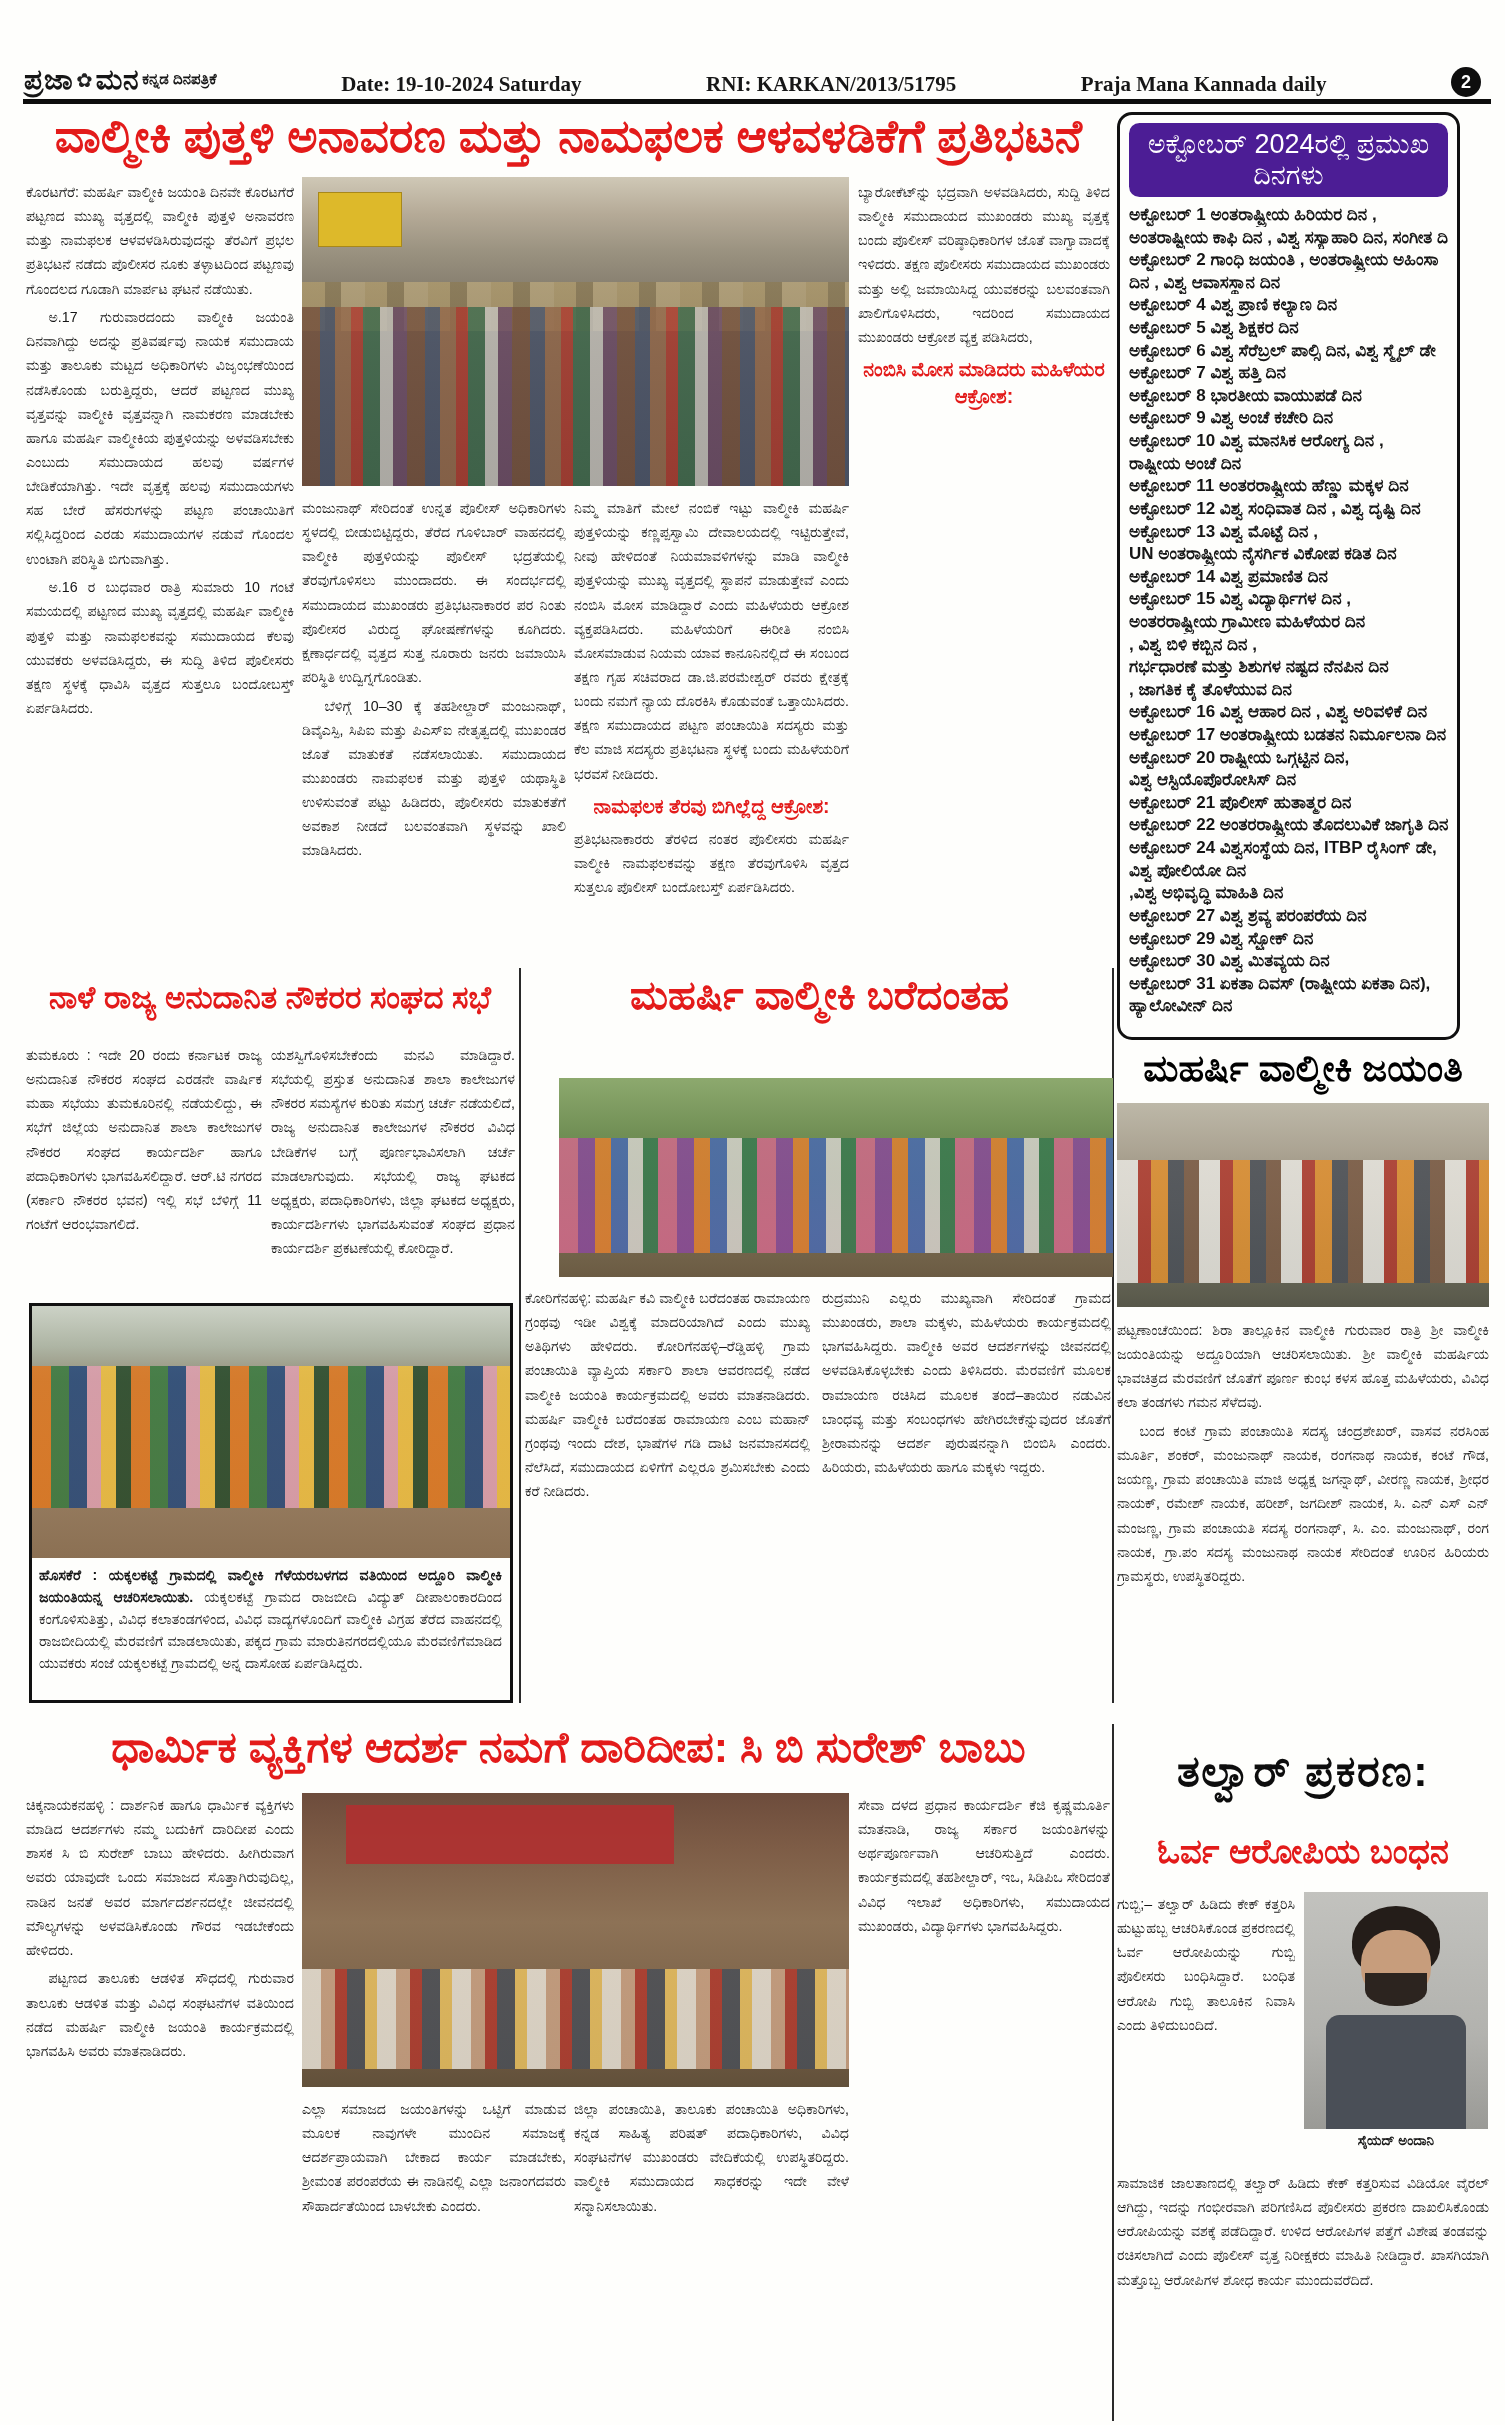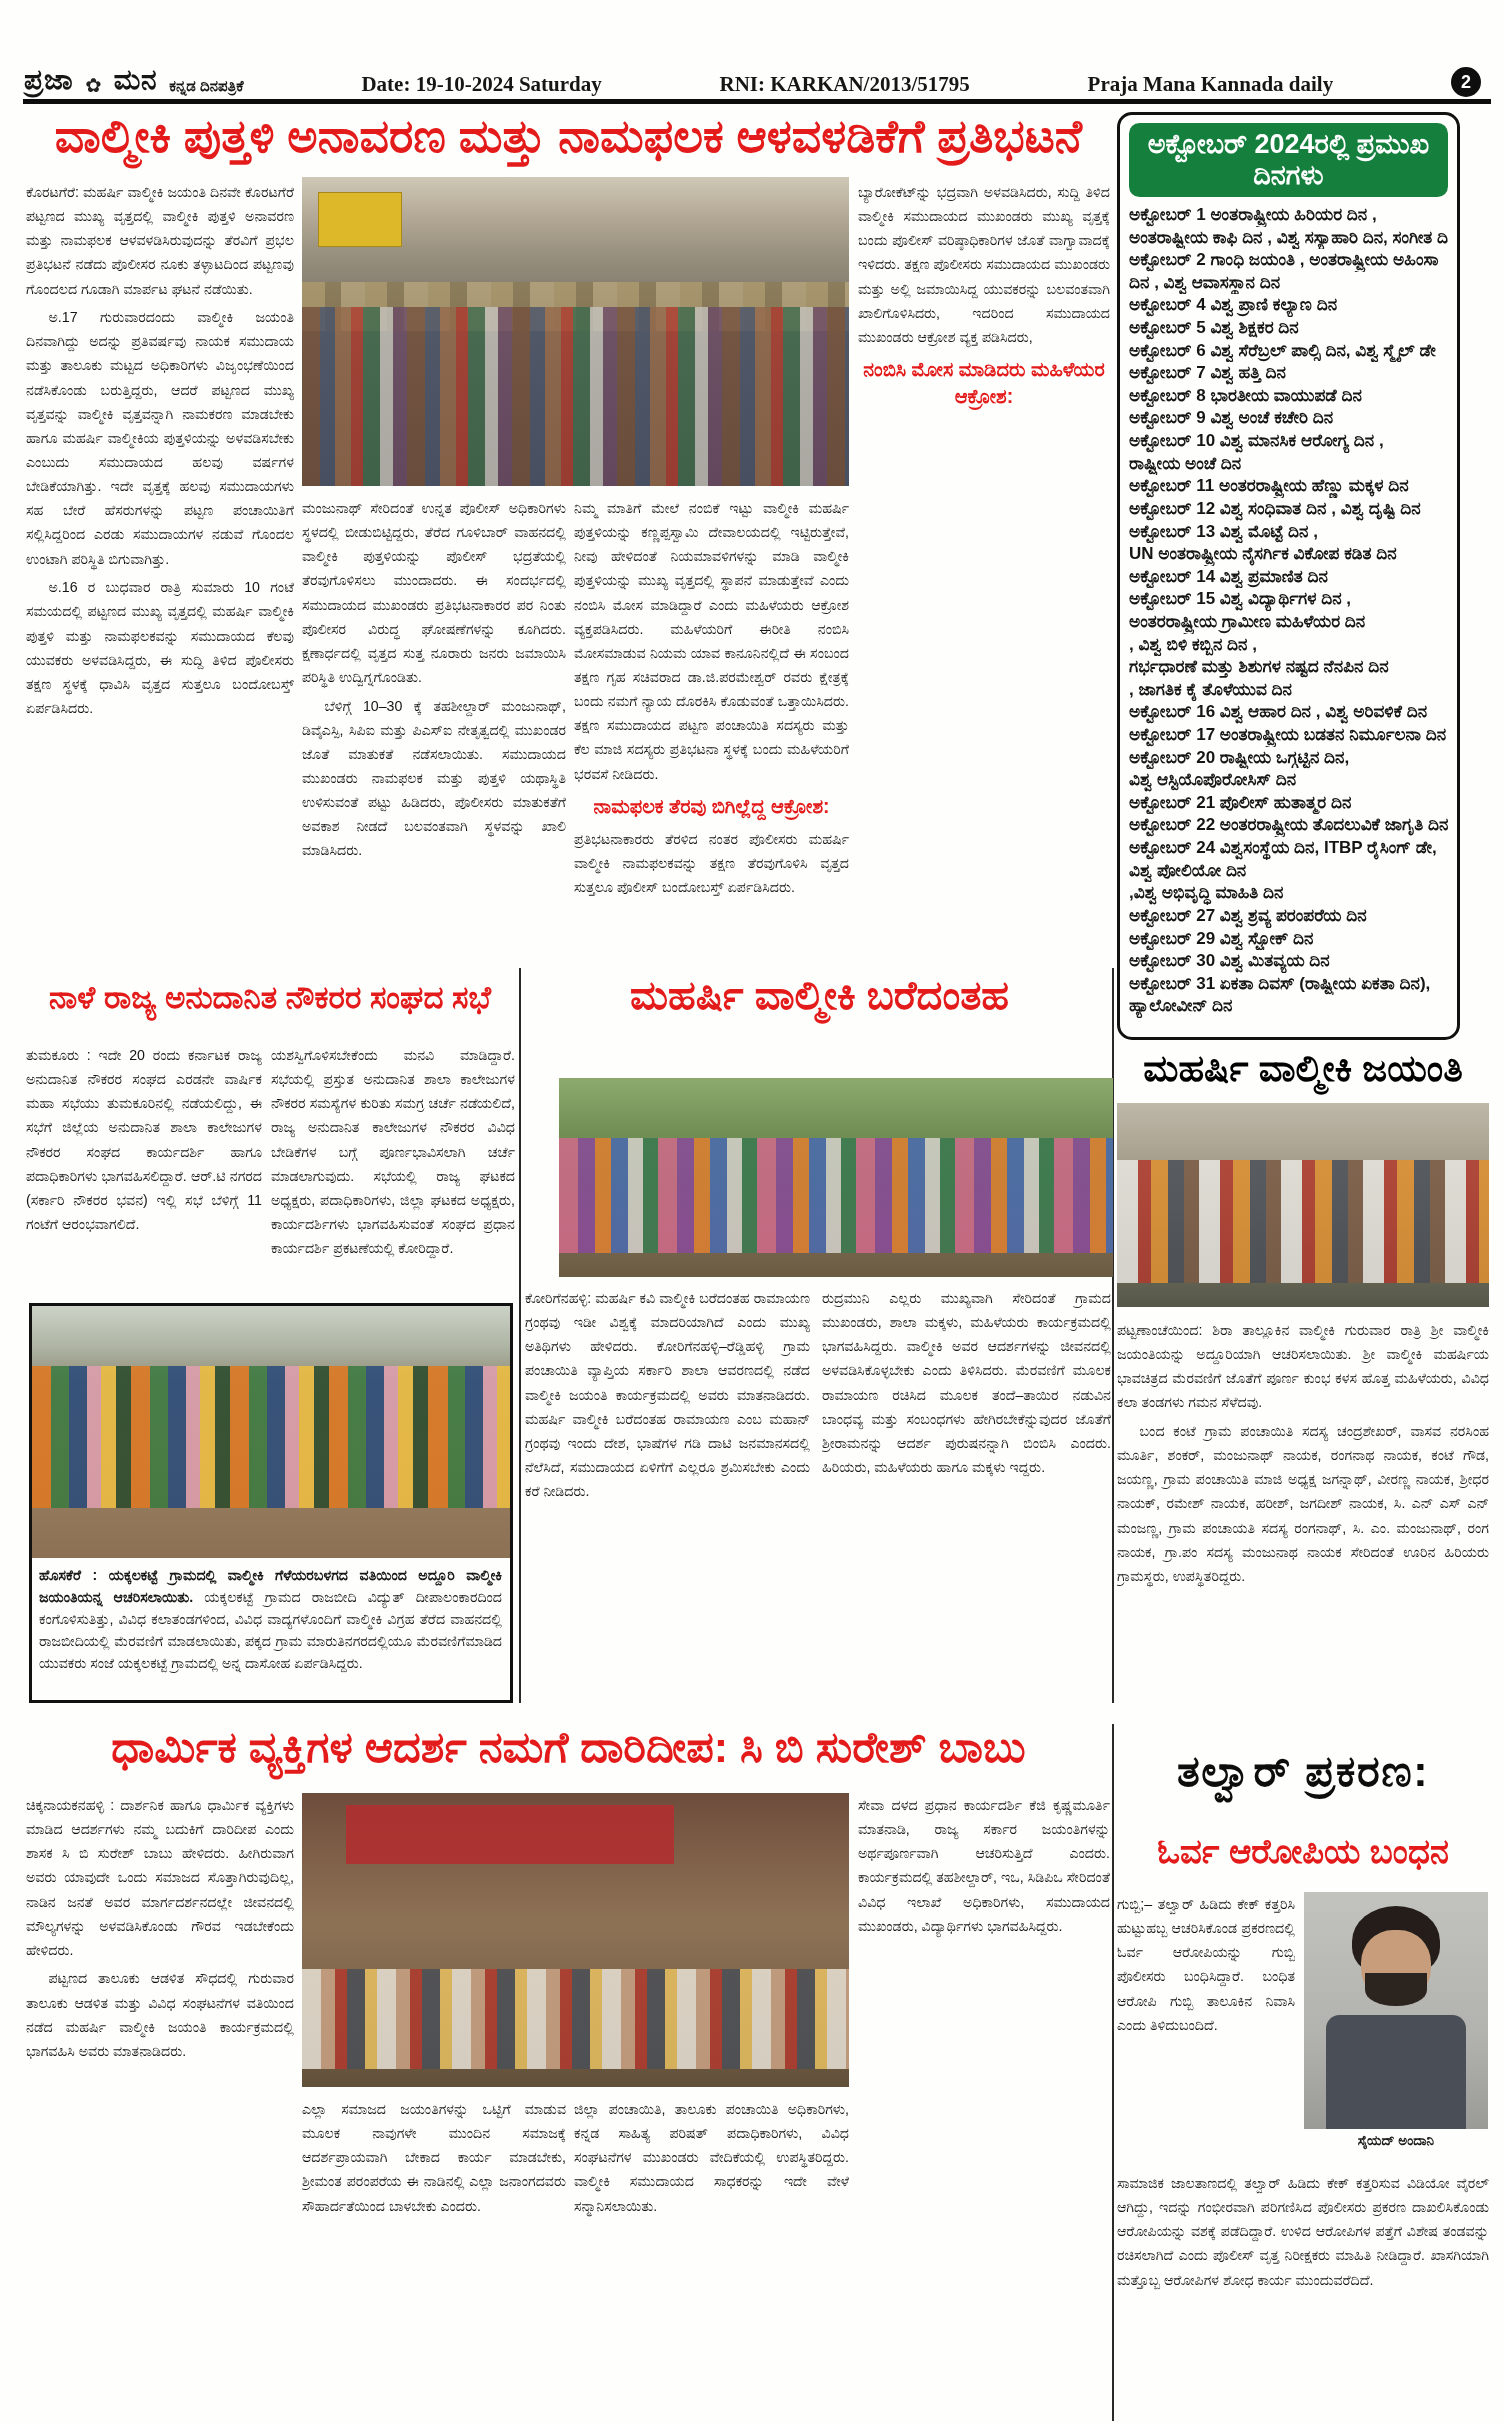--- a/index.html
+++ b/index.html
@@ -1,20 +1,20 @@
 <!DOCTYPE html>
 <html style="font-size:12px"><head>
 <meta charset="utf-8">
 <style>
   html,body{margin:0;padding:0;background:#888;}
   .page{position:relative;width:1505px;height:2426px;background:#fefefc;overflow:hidden;
         font-family:"Liberation Sans", sans-serif;color:#161616;}
   
   .masthead{position:absolute;left:24px;top:63px;width:1457px;height:34px;display:flex;align-items:flex-end;justify-content:space-between;}
-  .logo{display:flex;align-items:flex-end;gap:12px;}
+  .logo{display:flex;align-items:center;gap:3px;}
   .logo-kn{font-size:28px;font-weight:900;letter-spacing:0.7px;}
   .logo-flower{color:#222;font-size:19.5px;}
   .logo-sub{font-size:15px;font-weight:700;padding-bottom:2.2px;}
   .mast-item{font-family:"Liberation Serif", serif;font-weight:700;font-size:21px;text-align:right;}
   .page-circle{width:30px;height:30px;border-radius:50%;background:#0e0e0e;color:#fff;display:flex;align-items:center;justify-content:center;font-size:18px;font-weight:700;}
   .mast-rule{position:absolute;left:22.5px;top:99px;width:1468px;height:5.2px;background:#0d0d0d;}
   
   .red{color:#e31b1a;}
   .h-main{position:absolute;left:26px;top:109px;width:1085px;font-size:46px;font-weight:900;text-align:center;white-space:nowrap;}
   .h-mid-left{position:absolute;left:22.5px;top:980px;width:495px;font-size:31px;font-weight:900;text-align:center;white-space:nowrap;}
@@ -23,21 +23,21 @@
   .h-bottom{position:absolute;left:26px;top:1723px;width:1085px;font-size:43px;font-weight:900;text-align:center;white-space:nowrap;}
   .h-talwar{position:absolute;left:1117px;top:1747px;width:372px;font-size:43px;font-weight:900;color:#0d0d0d;text-align:center;letter-spacing:1.5px;}
   .h-talwar-red{position:absolute;left:1117px;top:1832px;width:372px;font-size:34px;font-weight:900;text-align:center;}
   
   .col{position:absolute;overflow:hidden;font-size:14.2px;line-height:1.7;text-align:justify;}
   .col p{margin:0 0 4.5px;text-indent:22.5px;}
   .col p.nofirst{text-indent:0;}
   .subhead{font-size:19.5px;font-weight:800;color:#e31b1a;text-align:center;line-height:1.35;margin:7.5px 0;text-indent:0;}
   
   .oct-box{position:absolute;left:1117px;top:112px;width:343px;height:928px;border:3px solid #111;border-radius:15px;padding:7.5px 9px;box-sizing:border-box;overflow:hidden;}
-  .oct-title{background:#15803d;color:#fff;border-radius:10.5px;font-size:27px;font-weight:700;text-align:center;padding:6px 3px;margin-bottom:7.5px;}
+  .oct-title{background:#4c1d95;color:#fff;border-radius:10.5px;font-size:27px;font-weight:400;text-align:center;padding:6px 3px;margin-bottom:7.5px;}
   .oct-list{font-size:17px;font-weight:600;line-height:1.33;}
   .oct-line{white-space:nowrap;overflow:hidden;}
   
   .photo{position:absolute;overflow:hidden;background:#9a9a8e;}
   .protest{background:linear-gradient(180deg,#cfc8b6 0%,#b5aa97 12%,#9a9280 24%,#837b6c 38%,#6e665a 54%,#5d564e 70%,#4e4944 86%,#443f3a 100%);}
   .protest .sign{position:absolute;left:3%;top:5%;width:15%;height:17%;background:#ddb92a;border:1.5px solid #a8881a;}
   .protest .crowd{position:absolute;left:0;bottom:0;width:100%;height:58%;opacity:.8;
     background:repeating-linear-gradient(90deg,#74503c 0 18px,#48536a 18px 33px,#93684a 33px 49px,#ad3a2e 49px 61px,#3d6a4c 61px 78px,#c4c2bc 78px 91px,#6b4a66 91px 105px);}
   .protest .khaki{position:absolute;left:0;top:34%;width:100%;height:16%;opacity:.65;
     background:repeating-linear-gradient(90deg,#b7a06b 0 22.5px,#8d7a50 22.5px 39px,#c2ad7d 39px 63px);}

